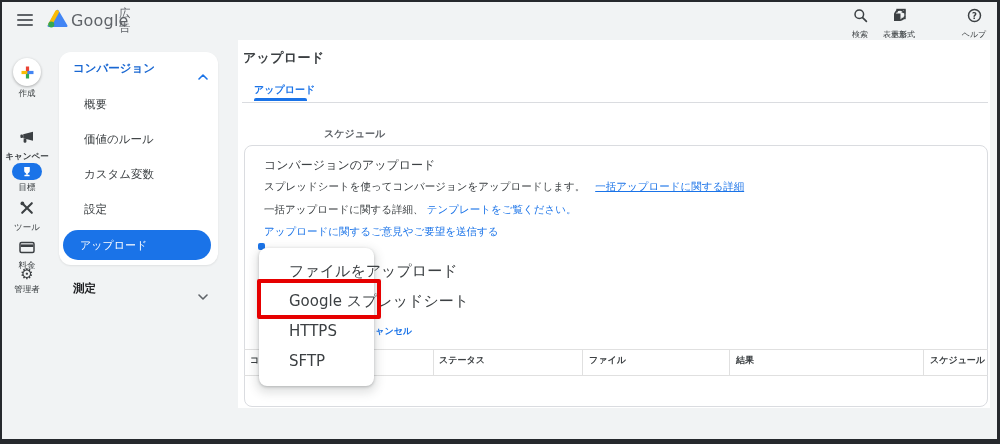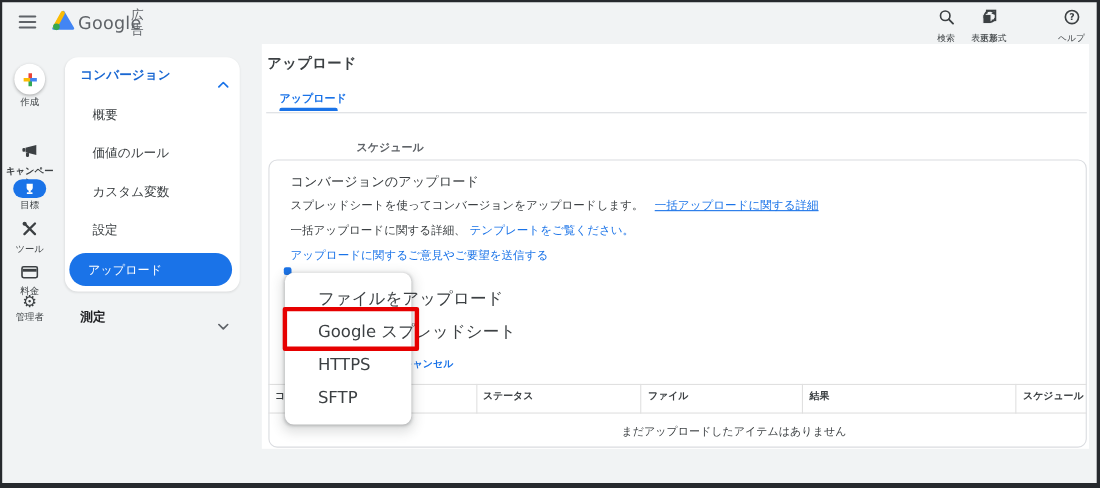--- a/index.html
+++ b/index.html
@@ -250,21 +250,20 @@
   <div class="a thead"></div>
   <div class="a th th-frag txt">コ</div>
   <div class="a th th0 txt">ステータス</div>
   <div class="a th th1 txt">ファイル</div>
   <div class="a th th2 txt">結果</div>
   <div class="a th th3 txt">スケジュール</div>
   <div class="a vsep v0"></div>
   <div class="a vsep v1"></div>
   <div class="a vsep v2"></div>
   <div class="a vsep v3"></div>
-  <div class="a empty-msg txt">まだアップロードしたアイテムはありません</div>
 
   <div class="a dropdown">
     <div class="dd-item">ファイルをアップロード</div>
     <div class="dd-item">Google スプレッドシート</div>
     <div class="dd-item">HTTPS</div>
     <div class="dd-item">SFTP</div>
   </div>
 
   <div class="a annotation-box"></div>
 

